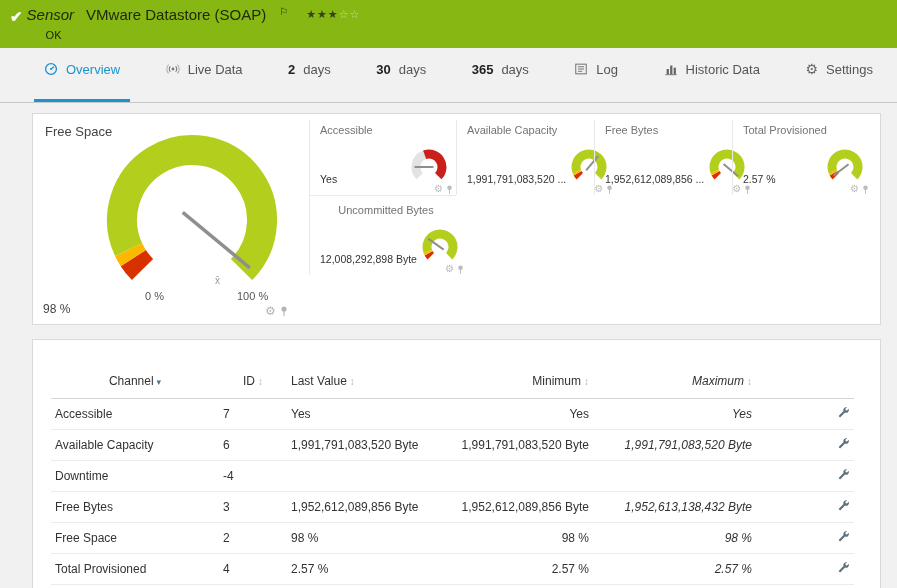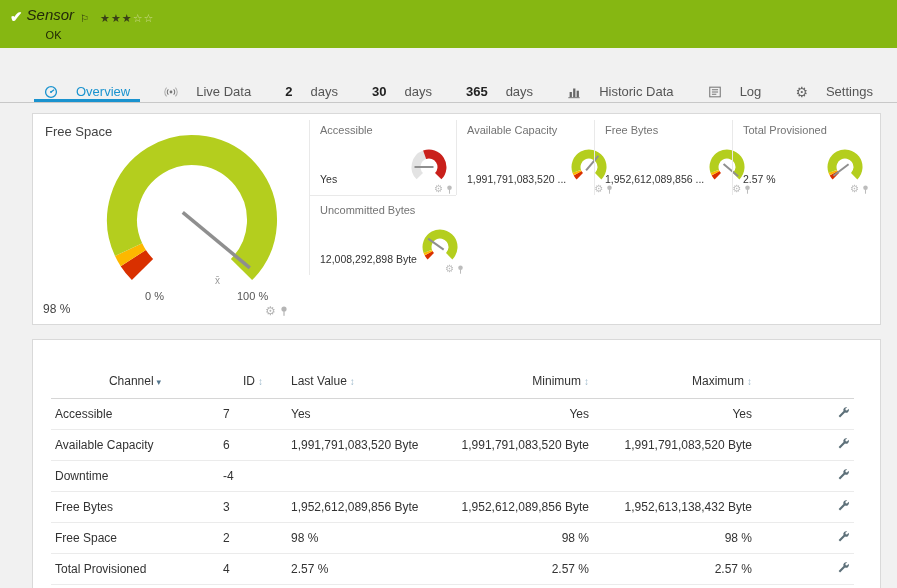--- a/index.html
+++ b/index.html
@@ -6,66 +6,66 @@
   body{
     width:897px;height:588px;overflow:hidden;
     background:#f1f1f1;
     font-family:"Liberation Sans",sans-serif;
     -webkit-font-smoothing:antialiased;
   }
   
   .topbar{background:#86b712;height:48px;box-sizing:border-box;display:flex;align-items:flex-start;padding:7px 0 0 8px;}
   .check{color:#fff;font-size:15px;font-weight:bold;margin:2px 4px 0 2px;line-height:1;}
   .titleblock{display:flex;flex-direction:column;}
-  .titleline{display:flex;align-items:flex-end;gap:5px;font-size:15px;color:#22290a;line-height:1.1;}
+  .titleline{display:flex;align-items:center;gap:12px;font-size:15px;color:#22290a;line-height:1.1;}
   .kind{font-style:italic;}
   .flag{font-size:10px;margin:-7px 0 0 1px;color:#2c3310;cursor:pointer;}
   .stars{font-size:11px;letter-spacing:1px;margin:-2px 0 0 6px;cursor:pointer;line-height:1;}
   .sf{color:#3a4018;}
   .se{color:#cbd98c;}
   .statusline{font-size:11px;font-weight:normal;color:#1d2404;margin:5px 0 0 19px;}
   
   .tabs{display:flex;justify-content:space-between;align-items:stretch;border-bottom:1px solid #c8c8c8;margin-top:14px;padding:0 14px 0 34px;height:40px;box-sizing:content-box;}
-  .tab{display:flex;align-items:flex-end;gap:18px;padding:0 10px;font-size:13px;color:#555;border-bottom:3px solid transparent;box-sizing:border-box;cursor:pointer;white-space:nowrap;}
+  .tab{display:flex;align-items:flex-start;gap:8px;padding:0 10px;font-size:13px;color:#555;border-bottom:3px solid transparent;box-sizing:border-box;cursor:pointer;white-space:nowrap;}
   .tab.active{color:#1a93cf;border-bottom-color:#1a93cf;}
   .tab .num{font-weight:bold;color:#222;}
   .ticon{width:14px;height:14px;flex-shrink:0;}
   .gearchar{font-size:14px;color:#666;line-height:1;}
   
   .card{background:#fff;border:1px solid #d9d9d9;margin:0 16px 0 32px;position:relative;box-sizing:border-box;}
   .gauge-card{height:212px;margin-top:10px;}
   .table-card{height:300px;margin-top:14px;padding:16px 18px;}
   
   .fs-label{position:absolute;top:10px;left:12px;font-size:13px;color:#444;}
   .big-gauge{position:absolute;left:44px;top:12px;}
   .bg-min{position:absolute;left:112px;top:176px;font-size:11px;color:#555;}
   .bg-max{position:absolute;left:204px;top:176px;font-size:11px;color:#555;}
   .bg-value{position:absolute;left:10px;bottom:8px;font-size:12px;color:#444;}
   .bg-icons{position:absolute;left:232px;bottom:7px;display:flex;align-items:center;gap:4px;color:#b5b5b5;}
   .bg-icons .gearchar{font-size:12px;color:#b5b5b5;}
   
   .mini-grid{position:absolute;left:276px;top:6px;right:8px;display:grid;grid-template-columns:146px 138px 138px 1fr;border-left:1px solid #e9e9e9;}
   .mini-cell{padding:4px 4px 8px 10px;border-left:1px solid #e9e9e9;position:relative;}
   .mini-cell:first-child{border-left:none;}
-  .mini-row2{border-left:none;border-top:1px solid #e9e9e9;padding-top:8px;}
+  .mini-row2{border-left:none;border-top:1px solid #e9e9e9;padding-top:8px;text-align:center;}
   .mini-label{font-size:11px;color:#737373;margin-bottom:13px;white-space:nowrap;}
   .mini-body{display:flex;align-items:flex-end;}
   .mini-value{font-size:10.5px;color:#333;white-space:nowrap;flex-shrink:0;padding-bottom:2px;}
   .mini-gauge{margin-left:auto;position:relative;width:46px;height:38px;flex-shrink:0;}
   .mini-icons{position:absolute;right:-1px;bottom:-7px;display:flex;align-items:center;gap:3px;color:#bcbcbc;}
   .mini-icons .gearchar{font-size:10px;color:#bcbcbc;}
   
   table{border-collapse:collapse;width:755px;font-size:12px;color:#333;margin-top:12px;table-layout:fixed;}
   th{font-weight:normal;text-align:center;padding:6px 4px 10px;font-size:12px;color:#333;border-bottom:1px solid #d6d6d6;white-space:nowrap;cursor:pointer;}
   td{padding:7px 4px;border-bottom:1px solid #ebebeb;white-space:nowrap;overflow:hidden;}
   .c-ch{width:160px;}
   .c-id{width:60px;}
   .c-lv{width:160px;text-align:left;}
   .c-min{width:130px;text-align:right;}
-  .c-max{width:155px;text-align:right;}
+  .c-max{width:155px;text-align:right;font-style:italic;}
   .c-set{width:90px;text-align:right;padding-right:4px;}
   .sorti{color:#9db9cb;font-size:10px;margin-left:3px;}
   .sortd{color:#53758d;font-size:9px;margin-left:3px;}
   .wrench{width:13px;height:13px;cursor:pointer;}
 </style>
 </head>
 <body>
 
 <svg width="0" height="0" style="position:absolute" aria-hidden="true">
   <defs>
@@ -79,20 +79,21 @@
       <rect x="3.4" y="4.8" width="1.2" height="5" fill="currentColor"></rect>
     </g>
   </defs>
 </svg>
 
 <div class="topbar">
   <span class="check">✔</span>
   <div class="titleblock">
     <div class="titleline">
       <span class="kind">Sensor</span>
+      <span class="sname">VMware Datastore (SOAP)</span>
       <span class="flag">⚐</span>
       <span class="stars"><span class="sf">★★★</span><span class="se">☆☆</span></span>
     </div>
     <div class="statusline">OK</div>
   </div>
 </div>
 
 <div class="tabs">
   <div class="tab active">
     <svg class="ticon" viewBox="0 0 16 16">
@@ -121,33 +122,33 @@
   <div class="tab">
     <span class="num">30</span>
     <span>days</span>
   </div>
   <div class="tab">
     <span class="num">365</span>
     <span>days</span>
   </div>
   <div class="tab">
     <svg class="ticon" viewBox="0 0 16 16">
+      <rect x="2" y="2.5" width="12" height="11" fill="none" stroke="#777" stroke-width="1.2"></rect>
+      <path d="M4.5 5.5h7M4.5 8h7M4.5 10.5h5" stroke="#777" stroke-width="1.2" fill="none"></path>
+    </svg>
+    <span>Log</span>
+  </div>
+  <div class="tab">
+    <svg class="ticon" viewBox="0 0 16 16">
       <path d="M1.5 14.5h13" stroke="#666" stroke-width="1"></path>
       <rect x="3" y="8" width="2.6" height="6" fill="#666"></rect>
       <rect x="7" y="4" width="2.6" height="10" fill="#666"></rect>
       <rect x="11" y="6.5" width="2.6" height="7.5" fill="#666"></rect>
     </svg>
     <span>Historic Data</span>
-  </div>
-  <div class="tab">
-    <svg class="ticon" viewBox="0 0 16 16">
-      <rect x="2" y="2.5" width="12" height="11" fill="none" stroke="#777" stroke-width="1.2"></rect>
-      <path d="M4.5 5.5h7M4.5 8h7M4.5 10.5h5" stroke="#777" stroke-width="1.2" fill="none"></path>
-    </svg>
-    <span>Log</span>
   </div>
   <div class="tab">
     <span class="gearchar">⚙</span>
     <span>Settings</span>
   </div>
 </div>
 
 <div class="card gauge-card">
   <div class="fs-label">Free Space</div>
 

